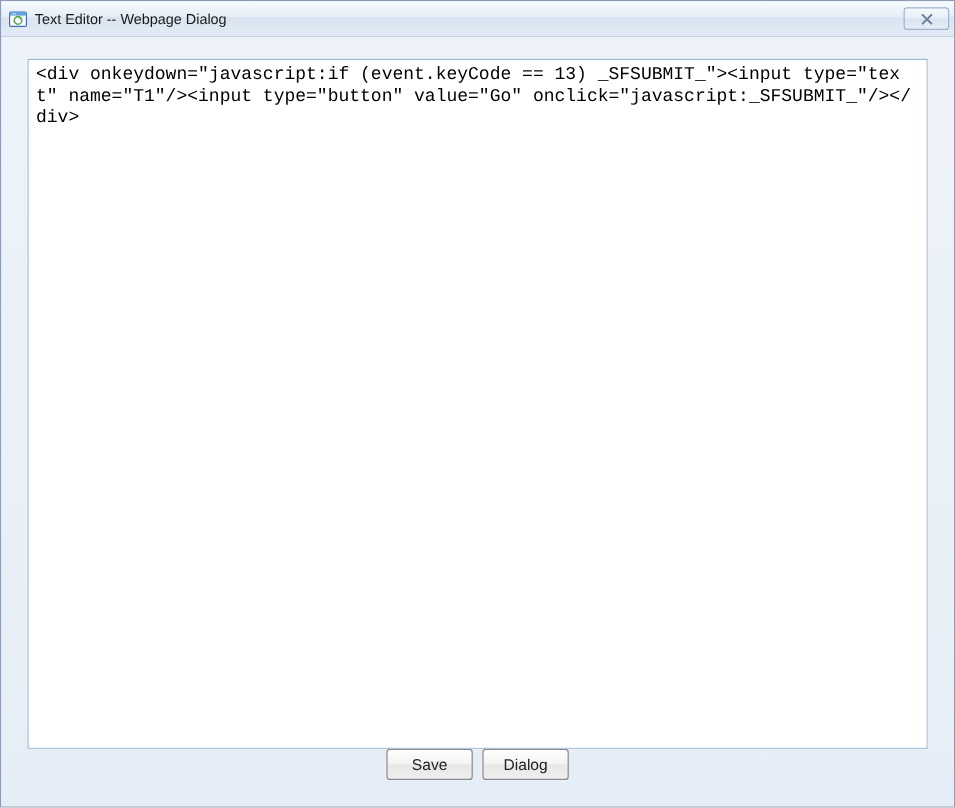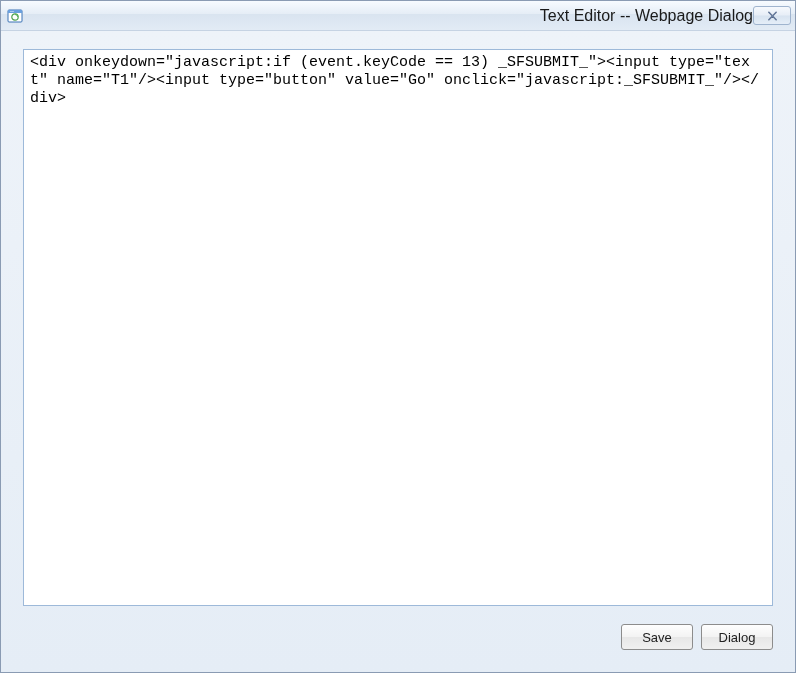--- a/index.html
+++ b/index.html
@@ -30,25 +30,24 @@
       align-items: center;
       padding: 0 4px 0 6px;
     }
     .title-icon {
       width: 16px;
       height: 16px;
       margin-right: 6px;
       flex-shrink: 0;
     }
     .title-text {
-      font-size: 16px;
+      font-size: 12px;
       color: #1a1a1a;
       flex-grow: 1;
       white-space: nowrap;
-      text-align: right;
     }
     .close-btn {
       width: 38px;
       height: 19px;
       border: 1px solid #9fb4ce;
       border-radius: 3px;
       background: linear-gradient(180deg, #f6f9fd 0%, #e7eef7 48%, #d7e3f0 52%, #e5eef8 100%);
       display: flex;
       align-items: center;
       justify-content: center;
@@ -101,23 +100,22 @@
       border: 1px solid #b8b8b8;
       border-radius: 2px;
     }
     .editor::-webkit-scrollbar-button:single-button {
       background: #f0f0f0;
       height: 17px;
       border: 1px solid #dedede;
     }
     .buttons-row {
       display: flex;
-      justify-content: flex-end;
+      justify-content: center;
       gap: 8px;
-      padding-top: 18px;
     }
     .btn {
       min-width: 72px;
       height: 26px;
       padding: 0 14px;
       font-size: 13px;
       font-family: "Segoe UI", Tahoma, sans-serif;
       color: #222;
       border: 1px solid #8c8c8c;
       border-radius: 3px;

